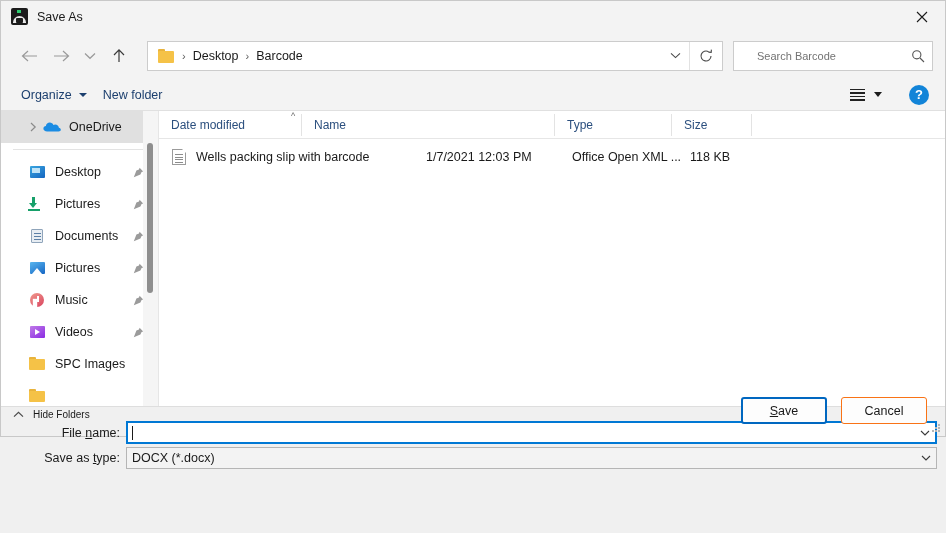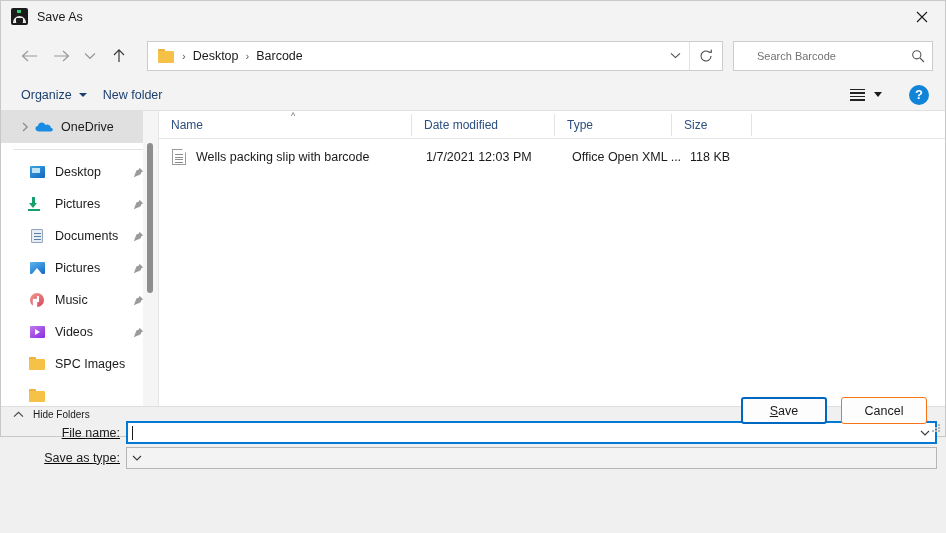--- a/index.html
+++ b/index.html
@@ -261,21 +261,21 @@
     width: 157px;
     position: relative;
     background: #ffffff;
     flex: 0 0 auto;
     overflow: hidden;
   }
   .side-item {
     height: 32px;
     display: flex;
     align-items: center;
-    padding-left: 16px;
+    padding-left: 24px;
     box-sizing: border-box;
     position: relative;
   }
   .side-item.selected { background: #e0e0e0; }
   .side-expander {
     width: 16px;
     display: flex;
     align-items: center;
     justify-content: center;
     color: #8a8a8a;
@@ -497,21 +497,21 @@
   .bottom {
     flex: 1 1 auto;
     background: #f0f0f0;
     border-top: 1px solid #dedede;
     position: relative;
   }
   .field-row {
     display: flex;
     align-items: center;
     position: absolute;
-    left: 0; right: 0; text-decoration: underline;
+    left: 0; right: 0;
   }
   .row-name { top: 14px; }
   .row-type { top: 40px; }
   .field-label {
     width: 125px;
     text-align: right;
     padding-right: 6px;
     font-size: 12.5px;
     color: #1a1a1a;
     box-sizing: border-box;
@@ -817,22 +817,22 @@
         </span>
       </div>
 
       <div class="side-scrollbar">
         <div class="side-thumb"></div>
       </div>
     </div>
 
     <div class="filelist">
       <div class="col-headers">
+        <div class="colh col-date">Date modified</div>
         <div class="colh col-name">Name</div>
-        <div class="colh col-date">Date modified</div>
         <div class="colh col-type">Type</div>
         <div class="colh col-size last">Size</div>
         <div class="sort-marker">^</div>
       </div>
 
       <div class="file-row">
         <span class="file-icon">
           <span style="top:4px"></span>
             <span style="top:6.5px"></span>
             <span style="top:9px"></span>
@@ -857,20 +857,21 @@
           <svg width="10" height="6" viewBox="0 0 10 6">
               <path d="M1 1 L5 5 L9 1" stroke="currentColor" stroke-width="1.1" fill="none"></path>
             </svg>
         </div>
       </div>
     </div>
 
     <div class="field-row row-type">
       <div class="field-label"><span>Save as </span><u>t</u><span>ype:</span></div>
       <div class="combo readonlyish">
+        <div class="combo-text">DOCX (*.docx)</div>
         <div class="combo-arrow">
           <svg width="10" height="6" viewBox="0 0 10 6">
               <path d="M1 1 L5 5 L9 1" stroke="currentColor" stroke-width="1.1" fill="none"></path>
             </svg>
         </div>
       </div>
     </div>
 
     <div class="hide-folders">
       <span class="hf-chevron">

